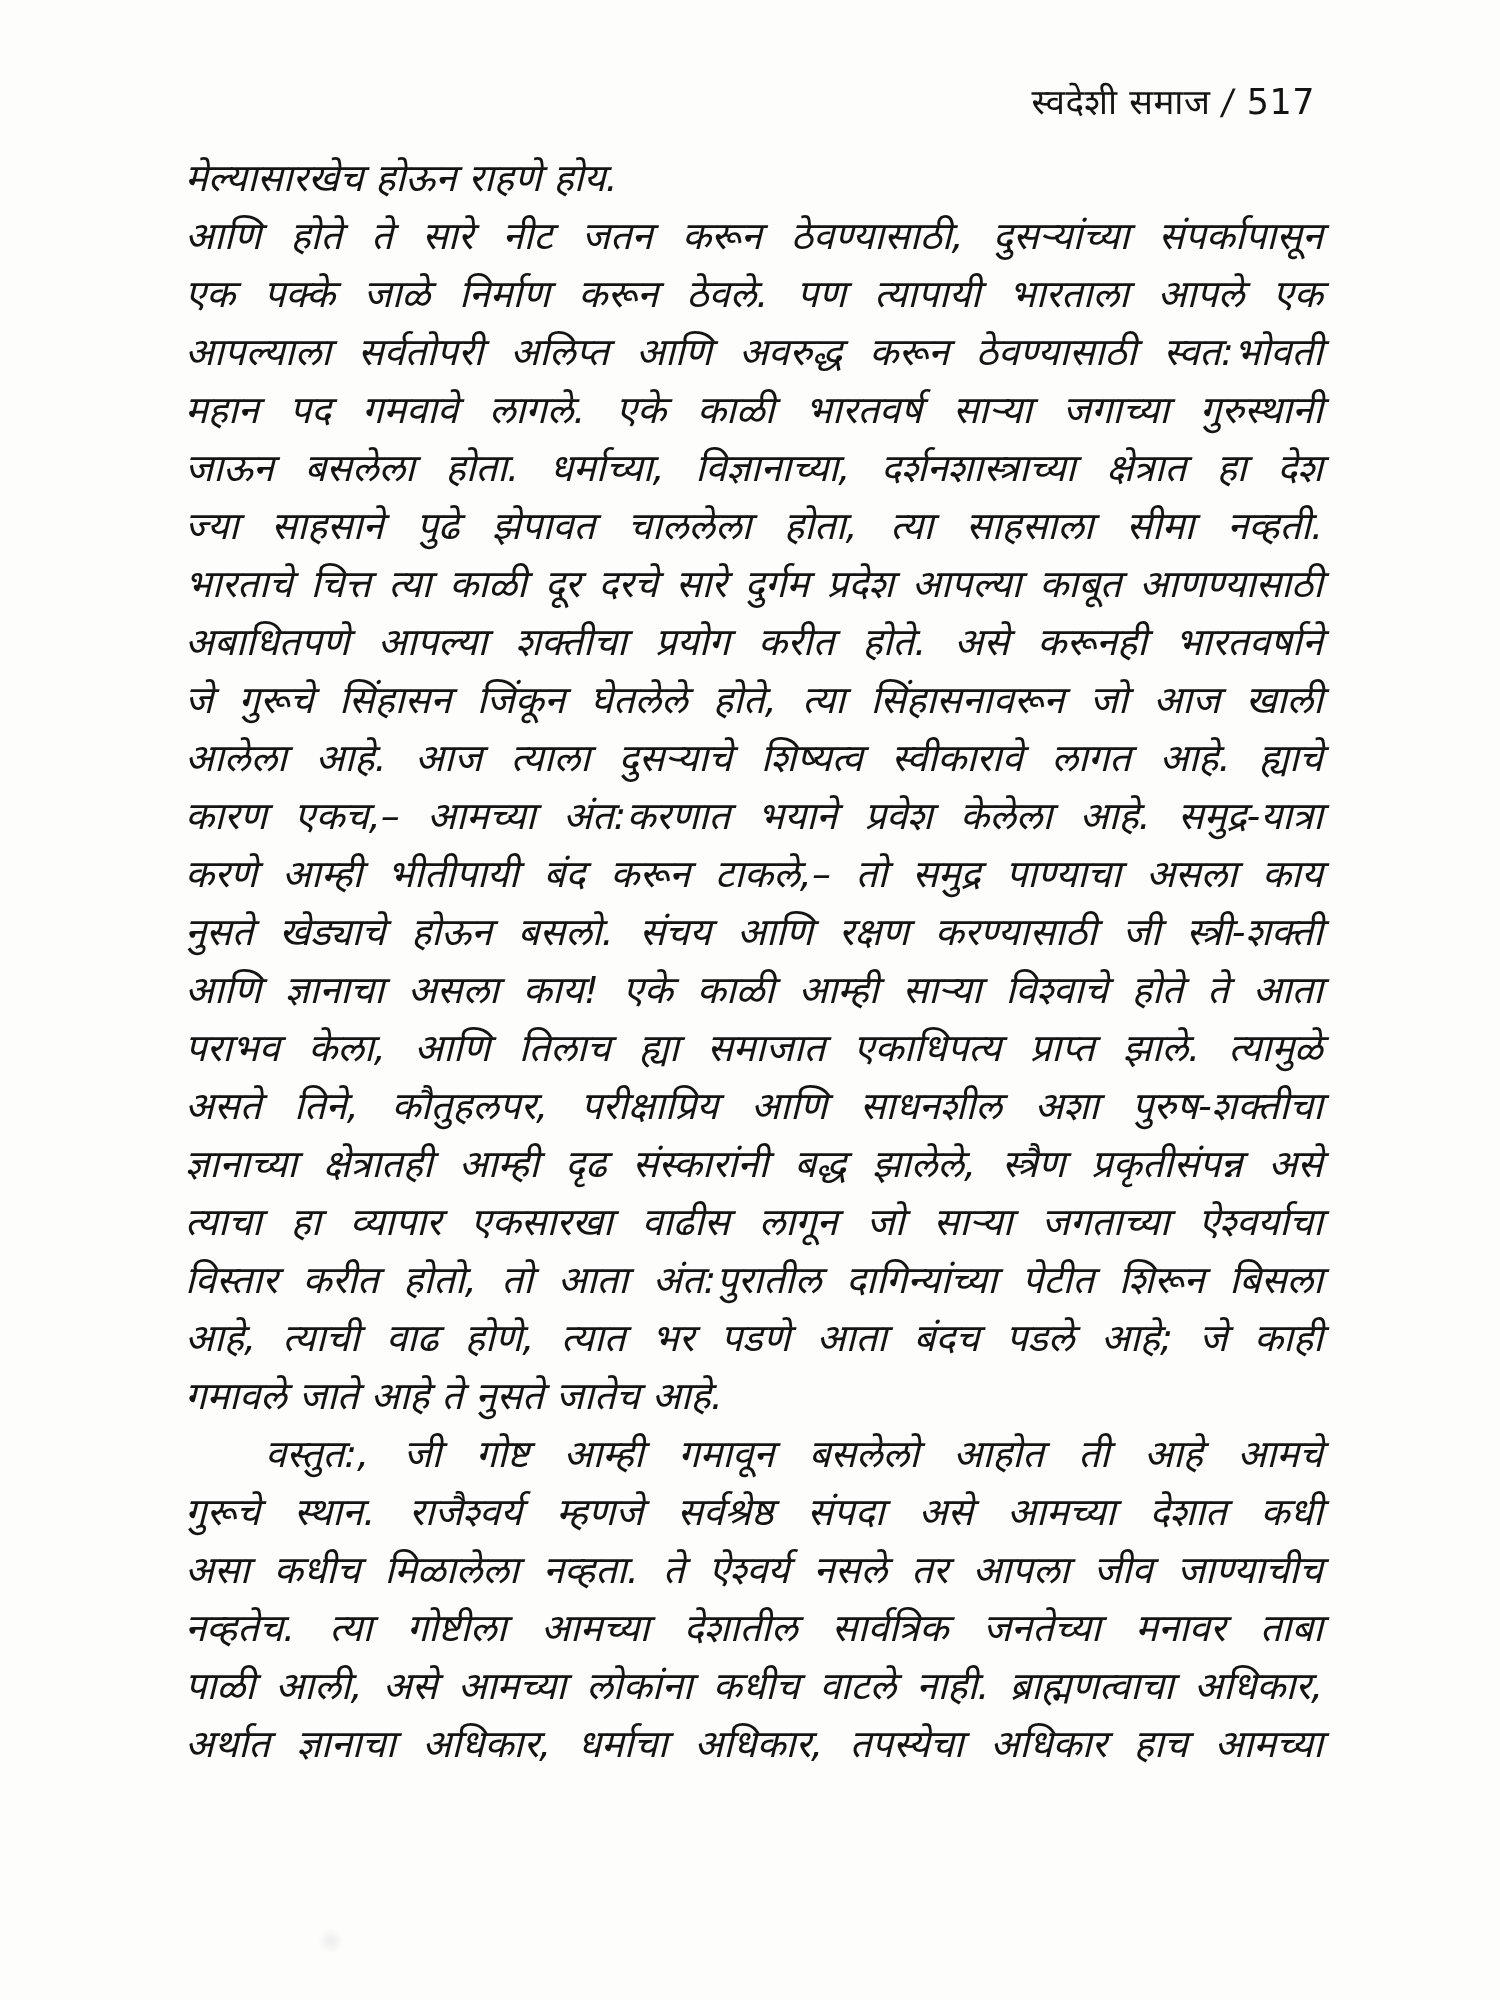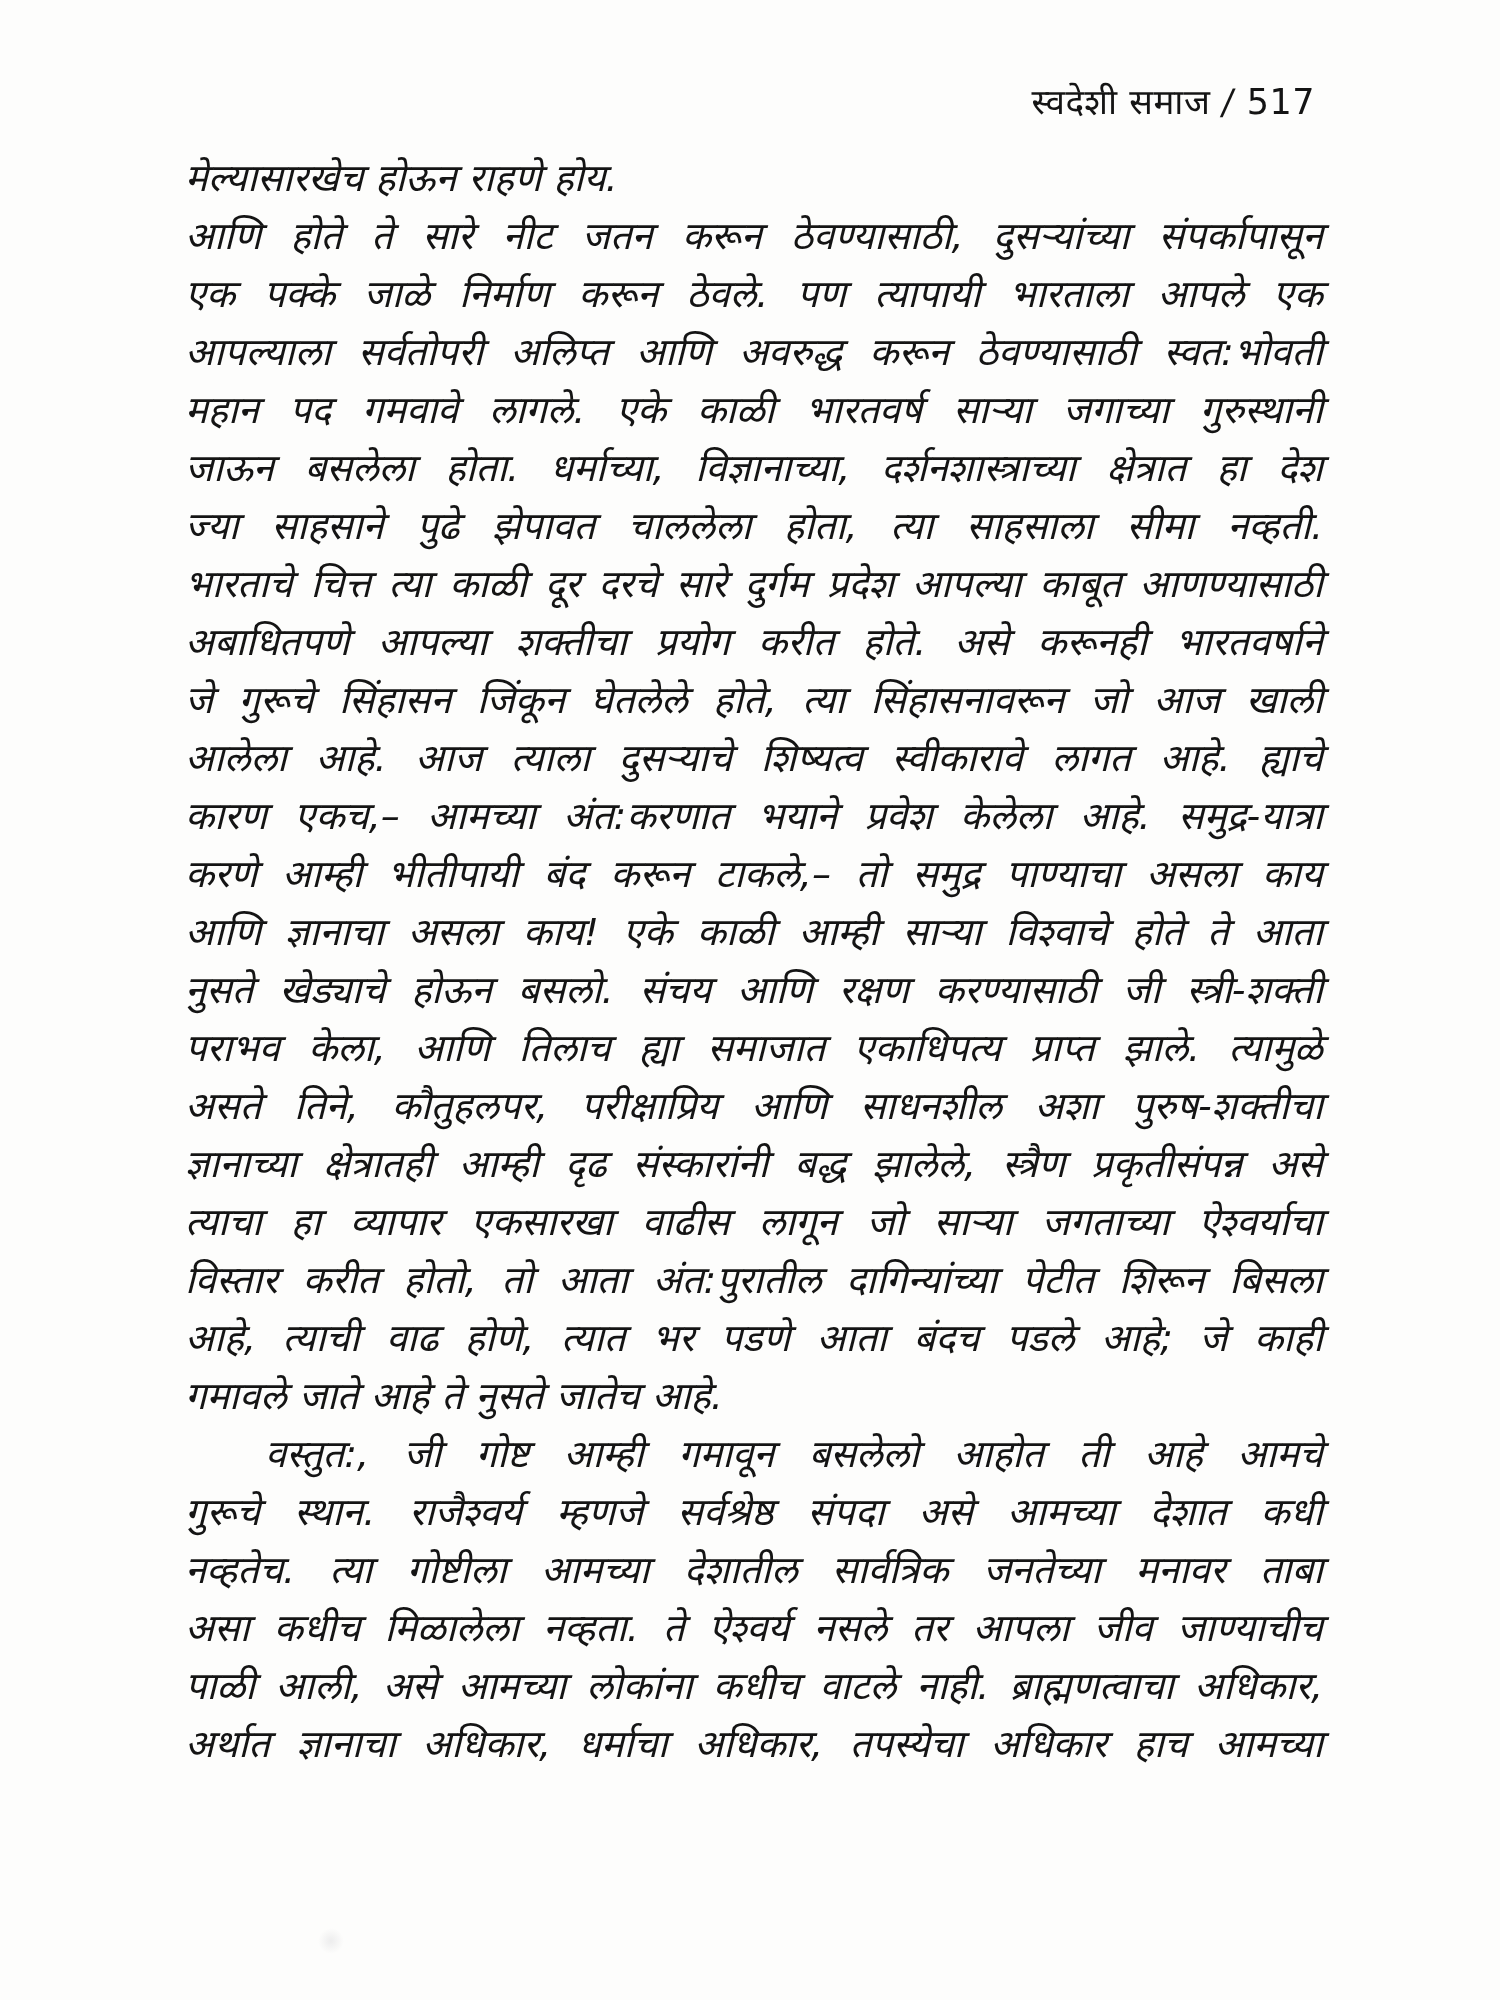--- a/index.html
+++ b/index.html
@@ -76,31 +76,31 @@
       <div class="line">आपल्याला सर्वतोपरी अलिप्त आणि अवरुद्ध करून ठेवण्यासाठी स्वत:भोवती</div>
       <div class="line">महान पद गमवावे लागले. एके काळी भारतवर्ष साऱ्या जगाच्या गुरुस्थानी</div>
       <div class="line">जाऊन बसलेला होता. धर्माच्या, विज्ञानाच्या, दर्शनशास्त्राच्या क्षेत्रात हा देश</div>
       <div class="line">ज्या साहसाने पुढे झेपावत चाललेला होता, त्या साहसाला सीमा नव्हती.</div>
       <div class="line">भारताचे चित्त त्या काळी दूर दरचे सारे दुर्गम प्रदेश आपल्या काबूत आणण्यासाठी</div>
       <div class="line">अबाधितपणे आपल्या शक्तीचा प्रयोग करीत होते. असे करूनही भारतवर्षाने</div>
       <div class="line">जे गुरूचे सिंहासन जिंकून घेतलेले होते, त्या सिंहासनावरून जो आज खाली</div>
       <div class="line">आलेला आहे. आज त्याला दुसऱ्याचे शिष्यत्व स्वीकारावे लागत आहे. ह्याचे</div>
       <div class="line">कारण एकच,– आमच्या अंत:करणात भयाने प्रवेश केलेला आहे. समुद्र-यात्रा</div>
       <div class="line">करणे आम्ही भीतीपायी बंद करून टाकले,– तो समुद्र पाण्याचा असला काय</div>
+      <div class="line">नुसते खेड्याचे होऊन बसलो. संचय आणि रक्षण करण्यासाठी जी स्त्री-शक्ती</div>
       <div class="line">आणि ज्ञानाचा असला काय! एके काळी आम्ही साऱ्या विश्वाचे होते ते आता</div>
-      <div class="line">नुसते खेड्याचे होऊन बसलो. संचय आणि रक्षण करण्यासाठी जी स्त्री-शक्ती</div>
       <div class="line">पराभव केला, आणि तिलाच ह्या समाजात एकाधिपत्य प्राप्त झाले. त्यामुळे</div>
       <div class="line">असते तिने, कौतुहलपर, परीक्षाप्रिय आणि साधनशील अशा पुरुष-शक्तीचा</div>
       <div class="line">ज्ञानाच्या क्षेत्रातही आम्ही दृढ संस्कारांनी बद्ध झालेले, स्त्रैण प्रकृतीसंपन्न असे</div>
       <div class="line">त्याचा हा व्यापार एकसारखा वाढीस लागून जो साऱ्या जगताच्या ऐश्वर्याचा</div>
       <div class="line">विस्तार करीत होतो, तो आता अंत:पुरातील दागिन्यांच्या पेटीत शिरून बिसला</div>
       <div class="line">आहे, त्याची वाढ होणे, त्यात भर पडणे आता बंदच पडले आहे; जे काही</div>
       <div class="line para-end">गमावले जाते आहे ते नुसते जातेच आहे.</div>
       <div class="line indent">वस्तुत:, जी गोष्ट आम्ही गमावून बसलेलो आहोत ती आहे आमचे</div>
       <div class="line">गुरूचे स्थान. राजैश्वर्य म्हणजे सर्वश्रेष्ठ संपदा असे आमच्या देशात कधी</div>
+      <div class="line">असा कधीच मिळालेला नव्हता. ते ऐश्वर्य नसले तर आपला जीव जाण्याचीच</div>
       <div class="line">नव्हतेच. त्या गोष्टीला आमच्या देशातील सार्वत्रिक जनतेच्या मनावर ताबा</div>
-      <div class="line">असा कधीच मिळालेला नव्हता. ते ऐश्वर्य नसले तर आपला जीव जाण्याचीच</div>
       <div class="line">पाळी आली, असे आमच्या लोकांना कधीच वाटले नाही. ब्राह्मणत्वाचा अधिकार,</div>
       <div class="line">अर्थात ज्ञानाचा अधिकार, धर्माचा अधिकार, तपस्येचा अधिकार हाच आमच्या</div>
     </div>
 
   <div class="scan-artifact"></div>
 </div>
 
 </body></html>

